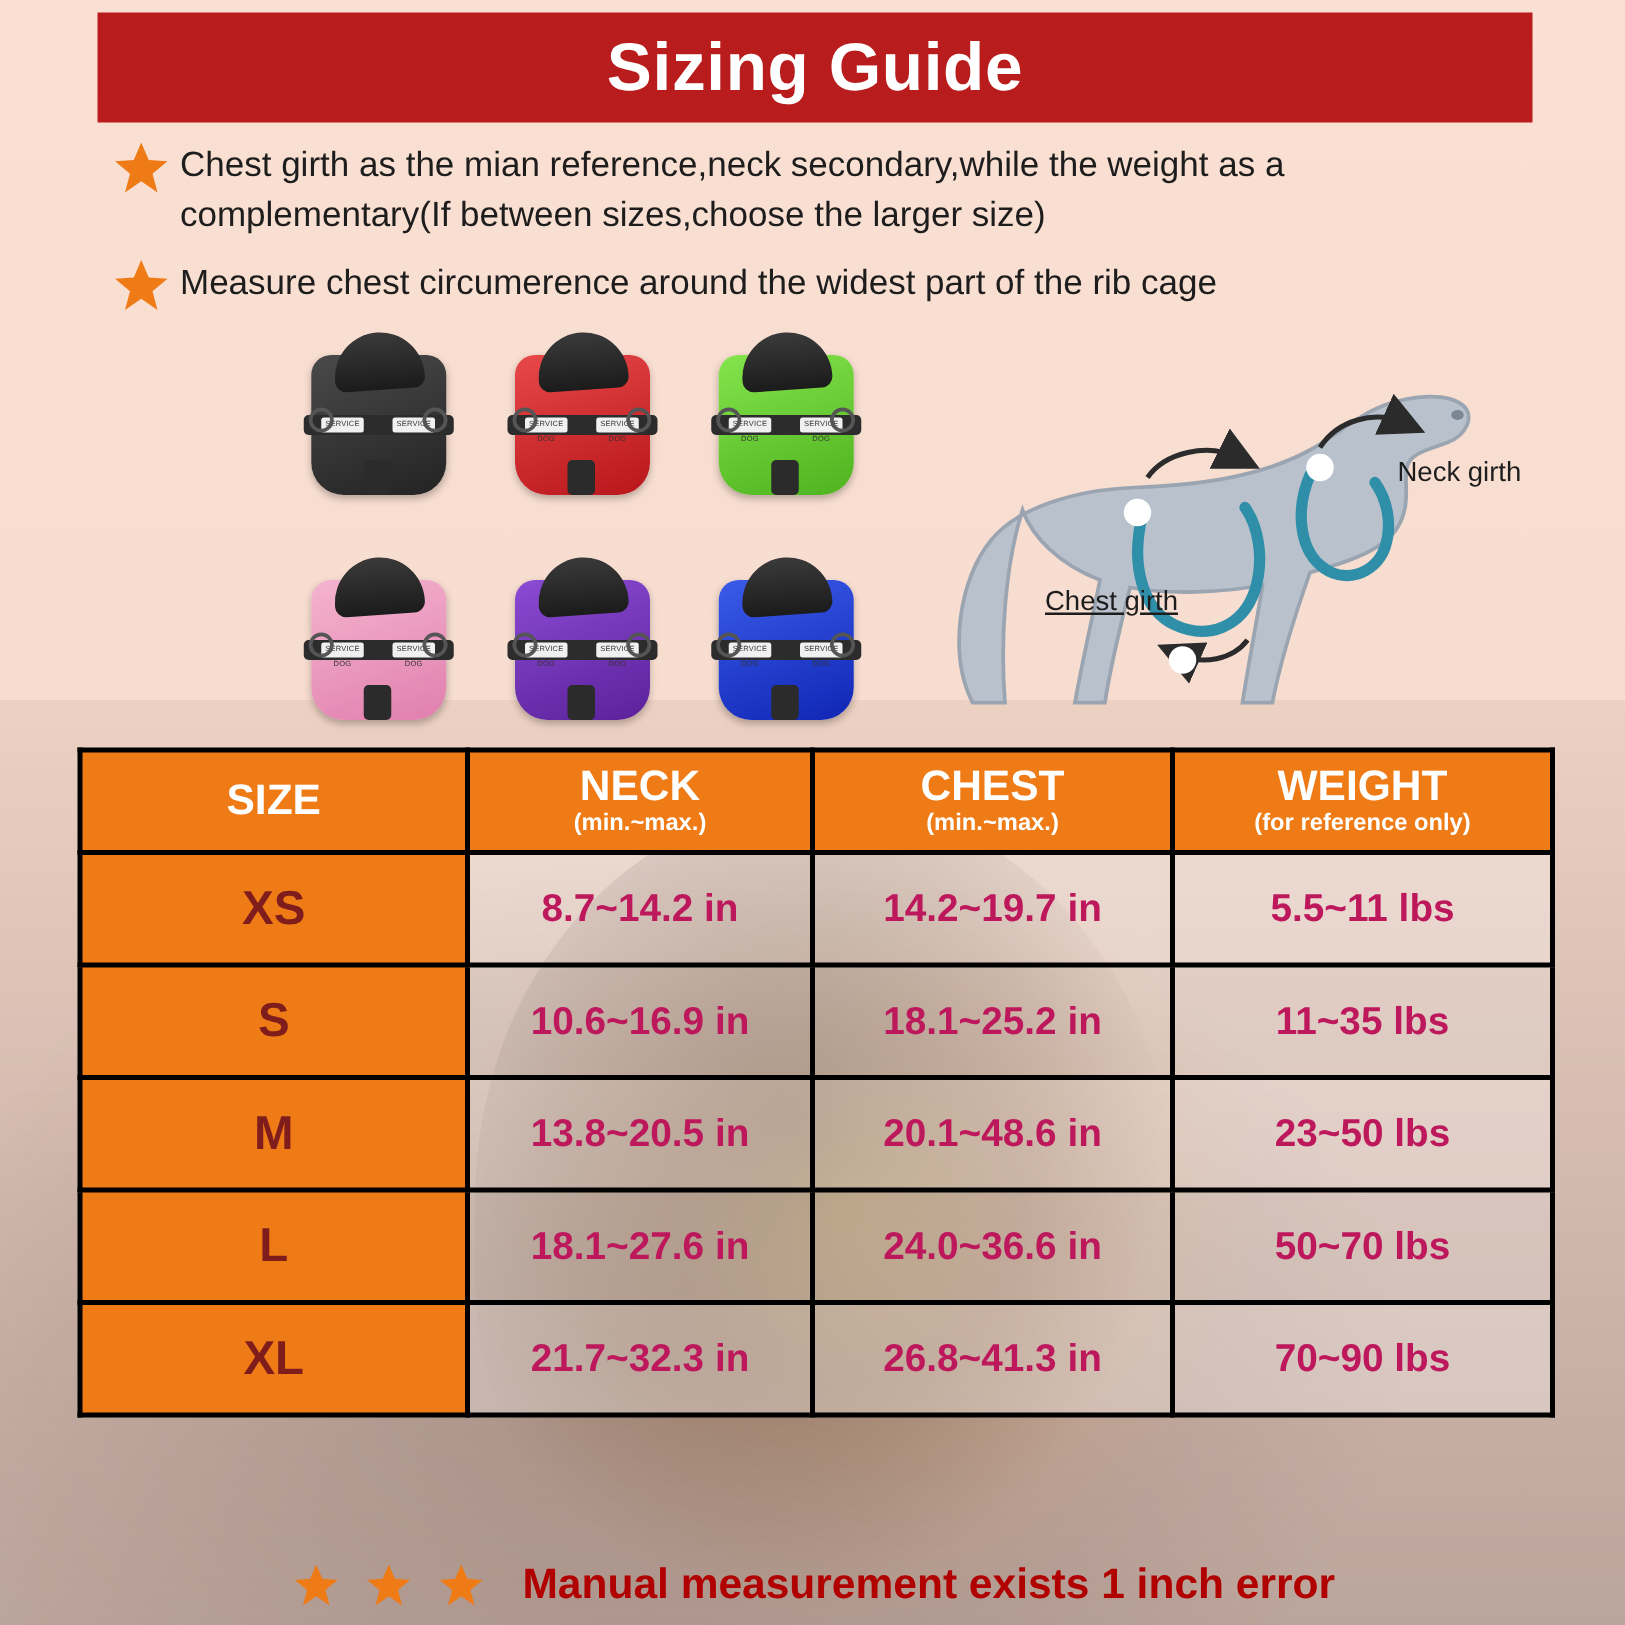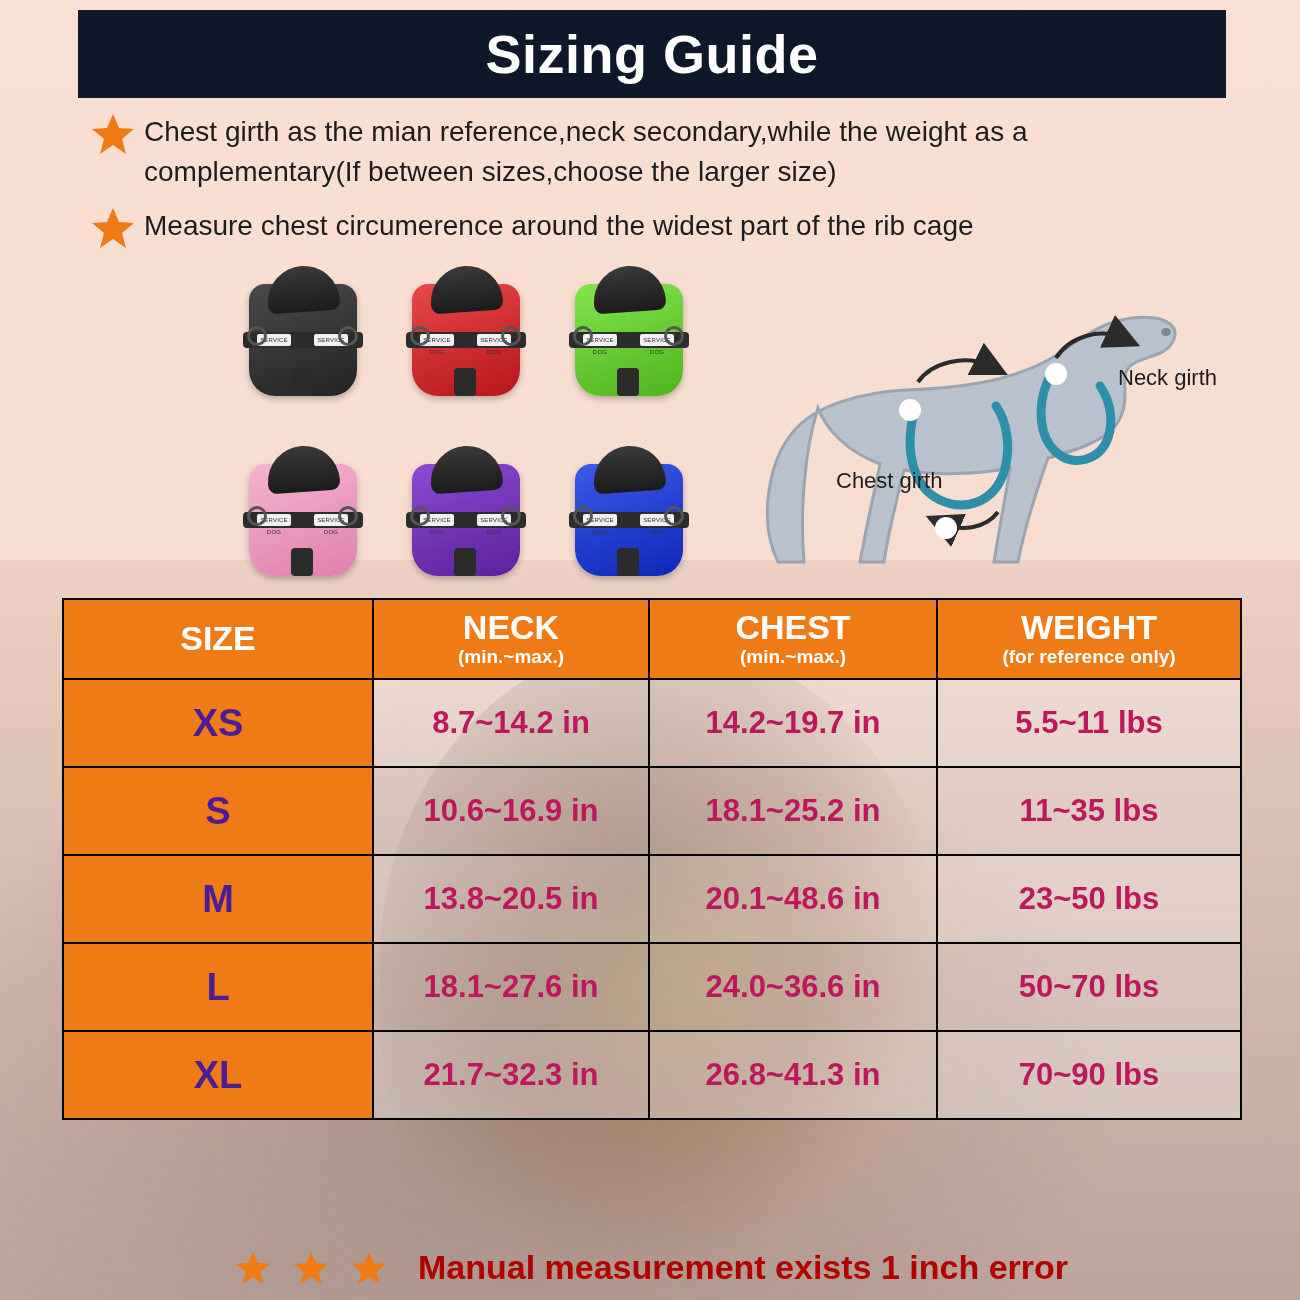--- a/index.html
+++ b/index.html
@@ -18,21 +18,21 @@
       linear-gradient(180deg, rgba(160,120,100,.12), rgba(60,50,50,.30));
     filter:blur(.4px);
   }
   .bg-dog{
     position:absolute; left:380px; top:640px; width:560px; height:640px;
     background:radial-gradient(ellipse at 45% 40%, rgba(70,55,50,.42) 0%, rgba(70,55,50,.18) 45%, rgba(0,0,0,0) 70%);
     border-radius:50% 50% 40% 40%;
   }
   .header{
     position:absolute; left:78px; top:10px; width:1148px; height:88px;
-    background:#0f172a; display:flex; align-items:center; justify-content:center;
+    background:#b91c1c; display:flex; align-items:center; justify-content:center;
   }
   .header h1{
     margin:0; color:#ffffff; font-size:54px; font-weight:bold; letter-spacing:.5px;
     font-family:"Liberation Sans", sans-serif;
   }
   .bullets{ position:absolute; left:90px; top:112px; width:1180px; }
   .bullet{ display:flex; align-items:flex-start; margin-bottom:14px; }
   .star{ flex:0 0 auto; width:46px; height:44px; position:relative; }
   .star svg{ display:block; }
   .bullet-text{
@@ -75,28 +75,28 @@
   .diagram{ position:absolute; left:718px; top:262px; width:520px; height:330px; }
   .neck-girth-label, .chest-girth-label{
     position:absolute; font-size:22px; color:#1d1d1d; font-family:"Liberation Sans", sans-serif;
   }
   .neck-girth-label{ left:400px; top:365px; }
   .chest-girth-label{ left:118px; top:468px; }
 
   
   .table-wrap{ position:absolute; left:62px; top:598px; width:1178px; }
   table{ border-collapse:collapse; width:1178px; table-layout:fixed; }
-  th, td{ border:2px solid #000000; text-align:center; }
+  th, td{ border:4px solid #000000; text-align:center; }
   thead th{
     background:#ef7b16; color:#fff; padding:10px 4px;
   }
   .th-main{ font-size:34px; font-weight:bold; display:block; line-height:1.05; }
   .th-sub{ font-size:19px; font-weight:bold; display:block; line-height:1.2; }
   td.size-cell{
-    background:#ef7b16; color:#4c1d95; font-size:38px; font-weight:bold; height:84px;
+    background:#ef7b16; color:#7f1d1d; font-size:38px; font-weight:bold; height:84px;
   }
   td.val{
     color:#be185d; font-size:31px; font-weight:bold; height:84px;
     background:rgba(255,255,255,.22);
   }
   tbody tr:nth-child(odd) td.val{ background:rgba(255,255,255,.30); }
   tbody tr:nth-child(even) td.val{ background:rgba(235,235,235,.26); }
   colgroup col.c1{ width:310px; }
   colgroup col.c2{ width:276px; }
   colgroup col.c3{ width:288px; }
@@ -219,21 +219,21 @@
       <marker id="ah" markerWidth="9" markerHeight="9" refX="4" refY="4.5" orient="auto">
         <path d="M0 0 L9 4.5 L0 9 Z" fill="#2b2b2b"></path>
       </marker>
     </defs>
     <circle cx="192" cy="148" r="11" fill="#ffffff"></circle>
     <circle cx="338" cy="112" r="11" fill="#ffffff"></circle>
     <circle cx="228" cy="266" r="11" fill="#ffffff"></circle>
   </svg>
 </div>
 <div class="neck-girth-label" style="left:1118px; top:365px;">Neck girth</div>
-<div class="chest-girth-label" style="left:836px; top:468px;">Chest girth</div>
+<div class="chest-girth-label" style="left:836px; top:468px;text-decoration:underline;">Chest girth</div>
 
 <div class="table-wrap">
   <table>
     <colgroup>
         <col class="c1">
         <col class="c2">
         <col class="c3">
         <col class="c4">
       </colgroup>
     <thead>

